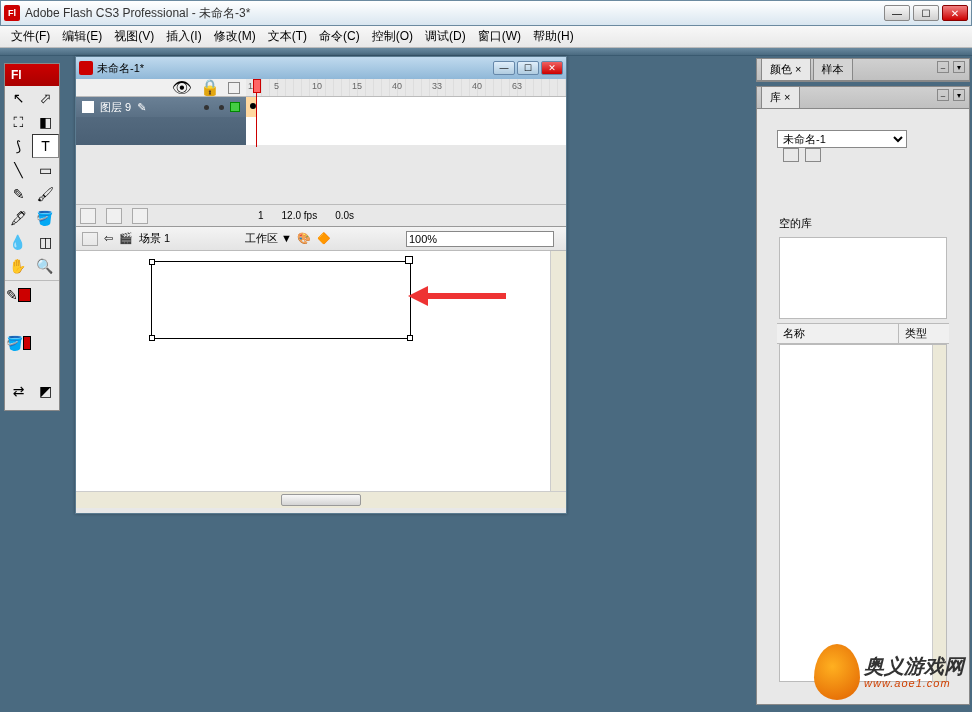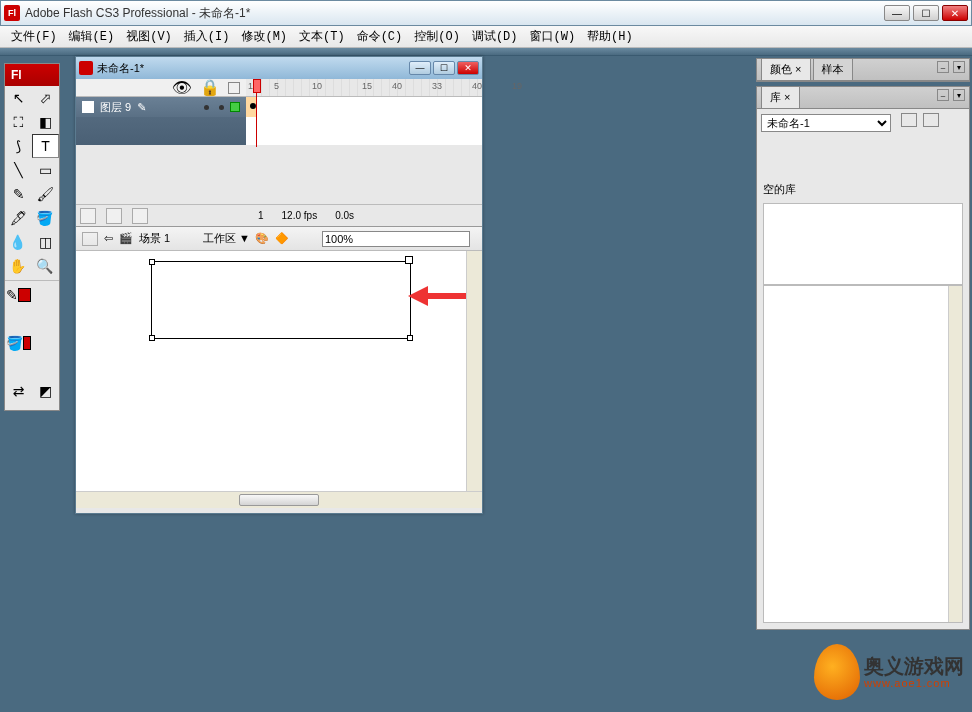--- a/index.html
+++ b/index.html
@@ -6,33 +6,33 @@
 body { width: 972px; height: 712px; background: #4a6a80; overflow: hidden; position: relative; }
 
 .titlebar { height: 26px; background: linear-gradient(#fff, #d9e6f0); display: flex; align-items: center; padding: 0 3px; border: 1px solid #6b8aa0; }
 .titlebar-icon { width: 16px; height: 16px; background: #c00; border-radius: 2px; display: flex; align-items: center; justify-content: center; color: #fff; font-size: 9px; font-weight: bold; margin-right: 5px; }
 .titlebar-text { flex: 1; font-size: 12px; color: #333; }
 .win-btns { display: flex; gap: 3px; }
 .win-btn { width: 26px; height: 16px; border: 1px solid #888; background: linear-gradient(#f8f8f8,#d0d0d0); font-size: 10px; display: flex; align-items: center; justify-content: center; border-radius: 2px; cursor: pointer; }
 .win-btn.close { background: linear-gradient(#f08080,#c00); color: #fff; border-color: #800; }
 
 .menubar { height: 22px; background: linear-gradient(#f8f8f8,#e8e8e8); display: flex; align-items: center; padding: 0 5px; border-bottom: 1px solid #bbb; font-size: 12px; }
-.menubar span { padding: 2px 6px; cursor: pointer; font-family: Liberation Mono, monospace; }
+.menubar span { padding: 2px 6px; cursor: pointer; }
 
 .top-strip { height: 8px; background: linear-gradient(#6a8aa0,#4a6a80); border-bottom: 1px solid #3a5a70; }
 
 .tools-panel { position: absolute; left: 4px; top: 63px; width: 56px; height: 348px; background: #e8e8e8; border: 1px solid #888; }
 .tools-header { height: 22px; background: linear-gradient(#c00,#a00); color: #fff; font-size: 12px; font-weight: bold; display: flex; align-items: center; padding-left: 6px; }
 .tools-grid { display: grid; grid-template-columns: 1fr 1fr; }
 .tool { width: 27px; height: 24px; display: flex; align-items: center; justify-content: center; font-size: 14px; cursor: pointer; border: 1px solid transparent; }
 .tool.selected { background: #fff; border: 1px inset #888; }
 .tool-swatch { width: 14px; height: 14px; border: 1px solid #000; }
 .tool-sep { grid-column: 1 / -1; height: 1px; background: #bbb; margin: 2px 0; }
 
-.doc-window { position: absolute; left: 75px; top: 56px; width: 408px; height: 458px; background: #e8e8e8; border: 1px solid #5b7b90; box-shadow: 0 0 3px rgba(0,0,0,.3); }
+.doc-window { position: absolute; left: 75px; top: 56px; width: 492px; height: 458px; background: #e8e8e8; border: 1px solid #5b7b90; box-shadow: 0 0 3px rgba(0,0,0,.3); }
 .doc-titlebar { height: 22px; background: linear-gradient(#c0daee,#90b8d8); display: flex; align-items: center; padding: 0 3px; }
 .doc-icon { width: 14px; height: 14px; background: #c00; border-radius: 2px; margin-right: 4px; }
 .doc-title { flex: 1; font-size: 11px; }
 .doc-winbtns { display: flex; gap: 2px; }
 .doc-winbtn { width: 22px; height: 14px; border: 1px solid #6688aa; background: linear-gradient(#e0eefa,#b0cce0); font-size: 9px; display: flex; align-items: center; justify-content: center; border-radius: 2px; cursor: pointer; }
 .doc-winbtn.close { background: linear-gradient(#f06060,#c00); color: #fff; }
 
 .timeline { height: 148px; background: #e8e8e8; border-bottom: 1px solid #999; position: relative; }
 .tl-ruler { height: 18px; background: #f0f0f0; display: flex; border-bottom: 1px solid #bbb; position: relative; }
 .tl-ruler-left { width: 170px; display: flex; align-items: center; justify-content: flex-end; gap: 8px; padding-right: 6px; }
@@ -78,45 +78,45 @@
 .arrow-head { position: absolute; left: -18px; top: -7px; width: 0; height: 0; border-right: 20px solid #e33; border-top: 10px solid transparent; border-bottom: 10px solid transparent; }
 
 .right-panels { position: absolute; right: 2px; top: 58px; width: 214px; }
 .panel { background: #e8e8e8; border: 1px solid #888; margin-bottom: 4px; }
 .panel-tabs { height: 22px; display: flex; align-items: flex-end; background: linear-gradient(#d0d0d0,#c0c0c0); border-bottom: 1px solid #888; padding-left: 4px; position: relative; }
 .panel-tab { padding: 3px 8px; font-size: 11px; background: #e8e8e8; border: 1px solid #888; border-bottom: none; margin-right: 2px; cursor: pointer; }
 .panel-tab.inactive { background: #d4d4d4; }
 .panel-mini { position: absolute; right: 4px; top: 2px; display: flex; gap: 4px; }
 .mini-btn { width: 12px; height: 12px; border: 1px solid #888; font-size: 8px; display: flex; align-items: center; justify-content: center; cursor: pointer; }
 
-.lib-body { padding: 4px; }
+.lib-body { padding: 20px; }
 .lib-combo { width: 130px; border: 1px solid #888; background: #fff; font-size: 11px; padding: 1px; }
 .lib-icons { display: inline-flex; gap: 6px; margin-left: 6px; }
 .lib-icon { width: 16px; height: 14px; border: 1px solid #888; cursor: pointer; }
 .lib-status { font-size: 11px; padding: 6px 2px; margin-top: 44px; }
 .lib-preview { height: 82px; background: #fff; border: 1px solid #bbb; margin: 0 2px; }
 .lib-cols { display: flex; background: #f0f0f0; border-top: 1px solid #bbb; border-bottom: 1px solid #bbb; font-size: 11px; margin-top: 4px; }
 .lib-col-name { flex: 1; padding: 2px 6px; border-right: 1px solid #bbb; }
 .lib-col-type { width: 50px; padding: 2px 6px; }
 .lib-list { height: 338px; background: #fff; border: 1px solid #bbb; margin: 0 2px 2px; position: relative; }
 .lib-vscroll { position: absolute; right: 0; top: 0; width: 14px; height: 100%; background: #ece9d8; border-left: 1px solid #ccc; }
 
-.watermark { position: absolute; right: 8px; bottom: 12px; display: flex; align-items: center; gap: 4px; }
+.watermark { position: absolute; right: 8px; bottom: 12px; display: flex; align-items: center; gap: 4px; font-style: italic; }
 .wm-icon { width: 46px; height: 56px; background: radial-gradient(circle at 40% 40%, #ffb020, #e06000); border-radius: 50% 50% 50% 50% / 60% 60% 40% 40%; }
 .wm-text { font-size: 20px; font-weight: bold; color: #333; line-height: 1.1; }
 .wm-sub { font-size: 11px; color: #d04000; letter-spacing: 1px; }
 
 .doc-hscroll-outer { height: 17px; background: #ece9d8; border-top: 1px solid #ccc; display:flex; align-items:center; justify-content:center; }
 </style>
 </head>
 <body>
 
 <div class="titlebar">
   <div class="titlebar-icon">Fl</div>
-  <div class="titlebar-text">Adobe Flash CS3 Professional - 未命名-1*</div>
+  <div class="titlebar-text">Adobe Flash CS3 Professional - 未命名-3*</div>
   <div class="win-btns">
     <div class="win-btn">—</div>
     <div class="win-btn">☐</div>
     <div class="win-btn close">✕</div>
   </div>
 </div>
 
 <div class="menubar">
   <span>文件(F)</span>
   <span>编辑(E)</span>
@@ -177,25 +177,25 @@
     <div class="tl-ruler">
       <div class="tl-ruler-left">
         <span>👁</span>
         <span>🔒</span>
         <span class="tl-ruler-icon"></span>
       </div>
       <div class="tl-ruler-frames">
         <span style="left:2px">1</span>
         <span style="left:28px">5</span>
         <span style="left:66px">10</span>
-        <span style="left:116px">15</span>
+        <span style="left:106px">15</span>
         <span style="left:146px">40</span>
         <span style="left:186px">33</span>
         <span style="left:226px">40</span>
-        <span style="left:266px">19</span>
+        <span style="left:266px">63</span>
       </div>
     </div>
     <div class="layers">
       <div>
         <div class="layer-row">
           <span class="layer-icon"></span>
           <span>图层 9</span>
           <span class="layer-pencil">✎</span>
           <div class="layer-dots">
               <span class="layer-dot"></span>
@@ -275,20 +275,24 @@
         </div>
     </div>
     <div class="lib-body">
       <select class="lib-combo"><option>未命名-1</option></select>
       <span class="lib-icons">
         <span class="lib-icon"></span>
         <span class="lib-icon"></span>
       </span>
       <div class="lib-status">空的库</div>
       <div class="lib-preview"></div>
+      <div class="lib-cols">
+        <div class="lib-col-name">名称</div>
+        <div class="lib-col-type">类型</div>
+      </div>
       <div class="lib-list">
         <div class="lib-vscroll"></div>
       </div>
     </div>
   </div>
 </div>
 
 <div class="watermark">
   <div class="wm-icon"></div>
   <div>

